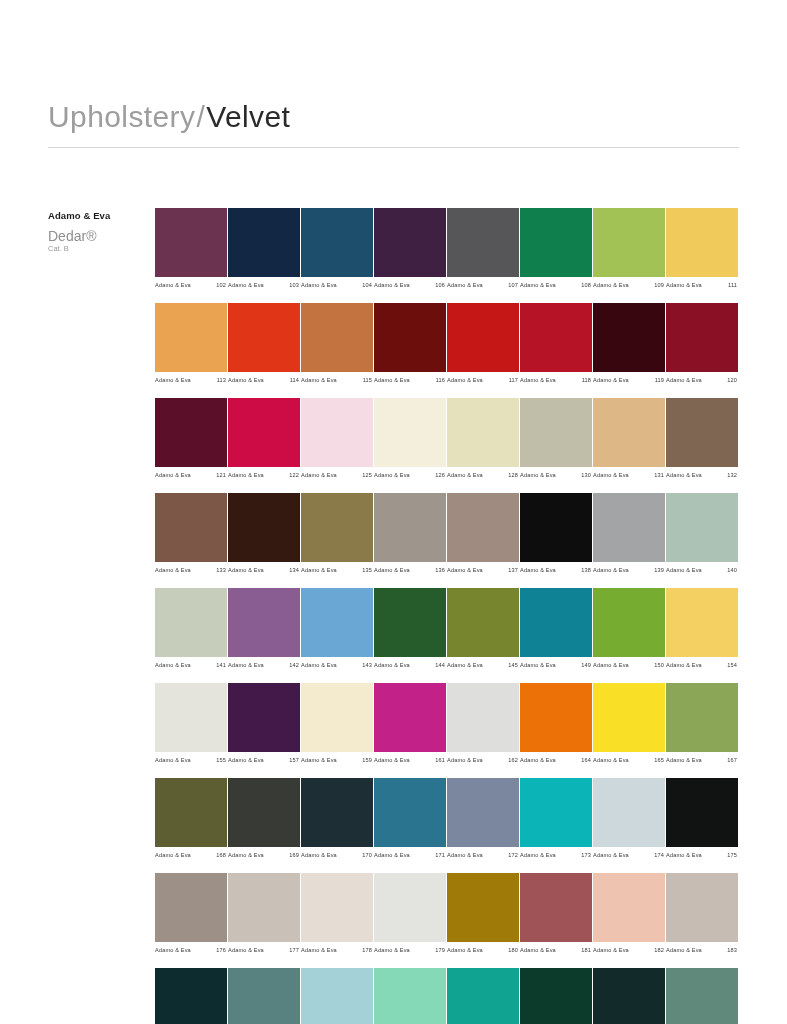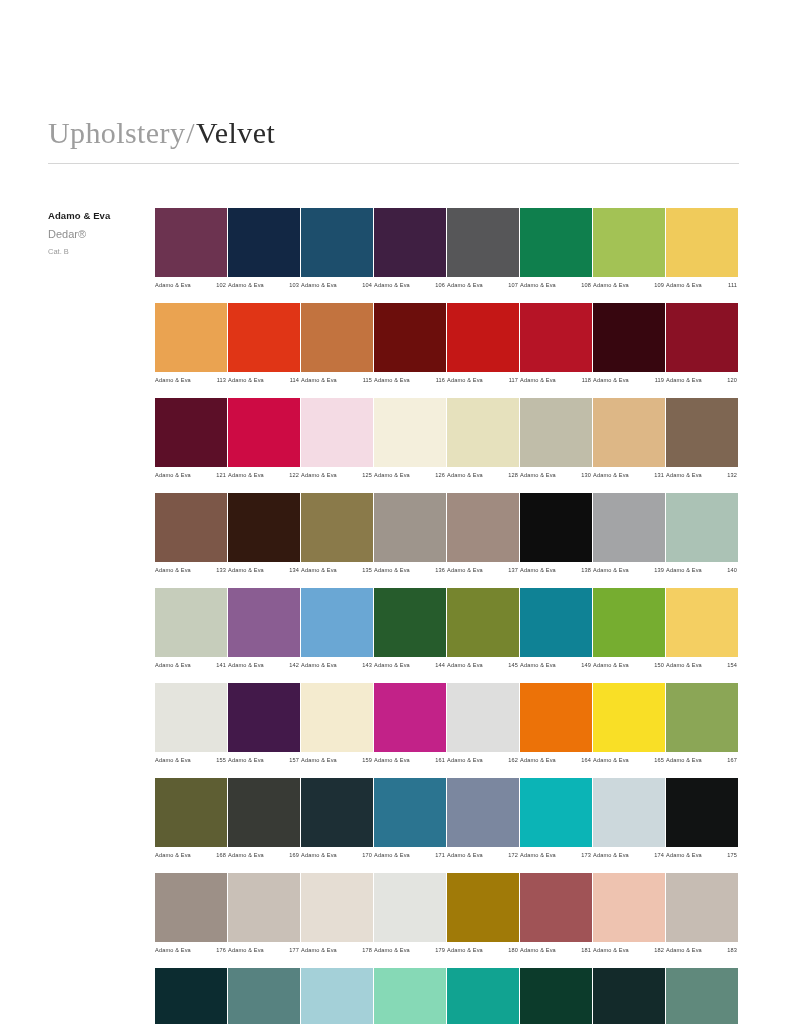--- a/index.html
+++ b/index.html
@@ -18,23 +18,22 @@
     position: relative;
     width: 787px;
     height: 1024px;
     box-sizing: border-box;
   }
 
   
   .header {
     position: absolute;
     left: 48px;
-    top: 116px;
+    top: 100px;
     width: 691px;
-    font-family: Liberation Serif, serif;
   }
   .title {
     font-size: 30px;
     font-weight: 300;
     letter-spacing: 0.4px;
     line-height: 1.1;
     white-space: nowrap;
   }
   .title .cat {
     color: #9d9d9d;
@@ -67,23 +66,22 @@
     width: 104px;
   }
   .meta-name {
     font-size: 9.5px;
     font-weight: bold;
     color: #1d1d1d;
     letter-spacing: 0.1px;
     margin-bottom: 7px;
   }
   .meta-brand {
-    font-size: 11px;
+    font-size: 14px;
     color: #8f8f8f;
-    margin-bottom: 7px;
   }
   .meta-cat {
     font-size: 7.5px;
     color: #9a9a9a;
   }
 
   
   .grid {
     position: absolute;
     left: 107px;

